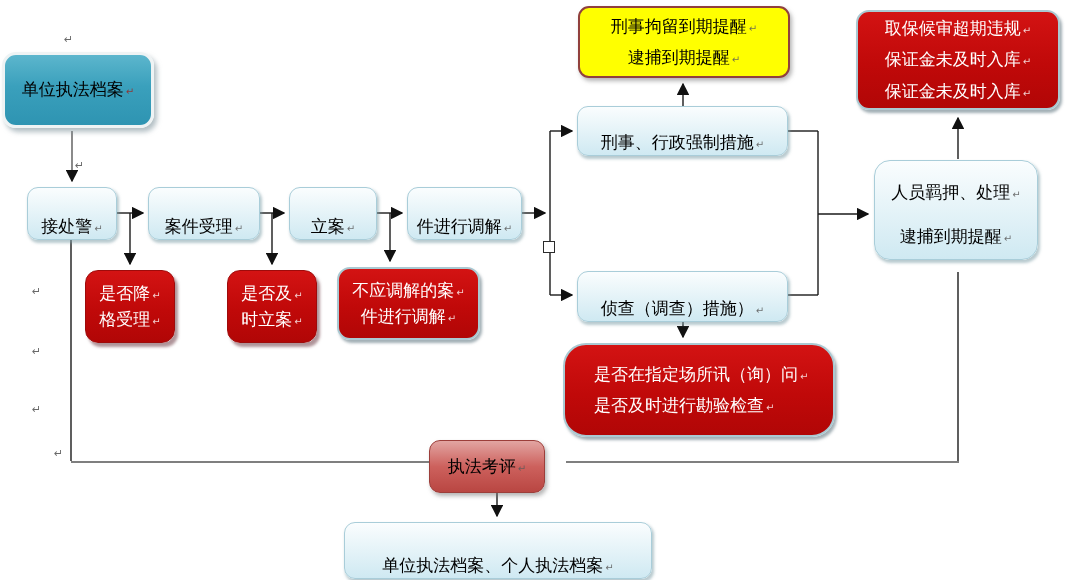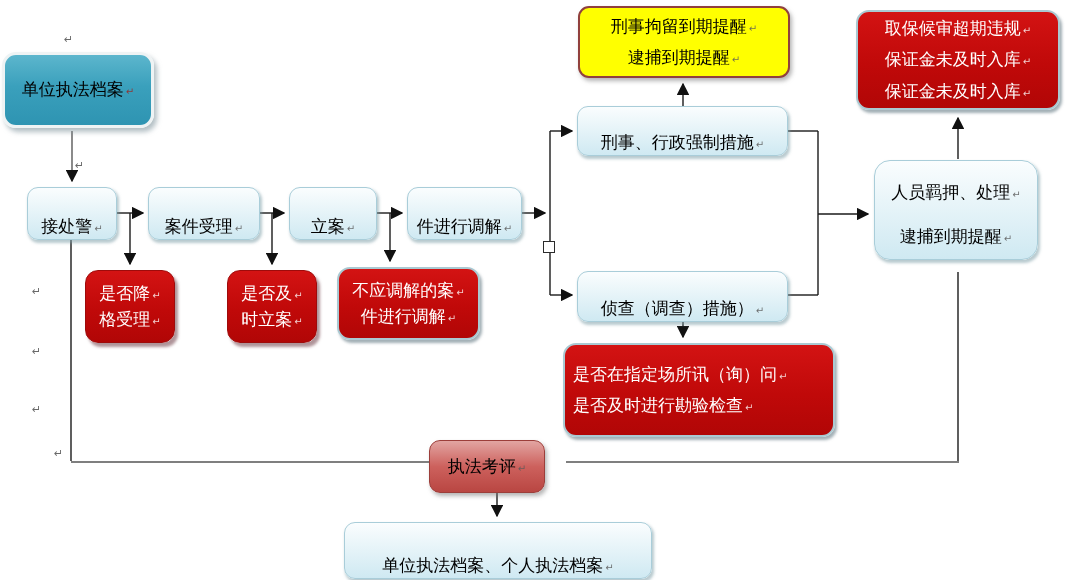--- a/index.html
+++ b/index.html
@@ -42,21 +42,21 @@
     border:2.5px solid #91403d;
     box-shadow:2px 3px 4px rgba(120,120,120,.55);
   }
   .kaoping{
     background:linear-gradient(180deg,#e2a5a2 0%,#cd615d 50%,#b94642 100%);
     border:1px solid #9c3e3a;
     box-shadow:2px 3px 4px rgba(120,120,120,.55);
   }
   .wide{line-height:1.85;align-items:center;}
   .tall{line-height:2.6;}
-  .leftalign{justify-content:flex-start;text-align:left;padding-left:8px;}
+  .leftalign{justify-content:flex-start;text-align:left;padding-left:29px;border-radius:23px;}
   .handle{
     position:absolute;width:10px;height:10px;background:#ffffff;border:1px solid #2b2b2b;
   }
   .stray{
     position:absolute;font-size:11px;color:#6a6a6a;line-height:1;
   }
 </style>
 </head>
 <body>
 

